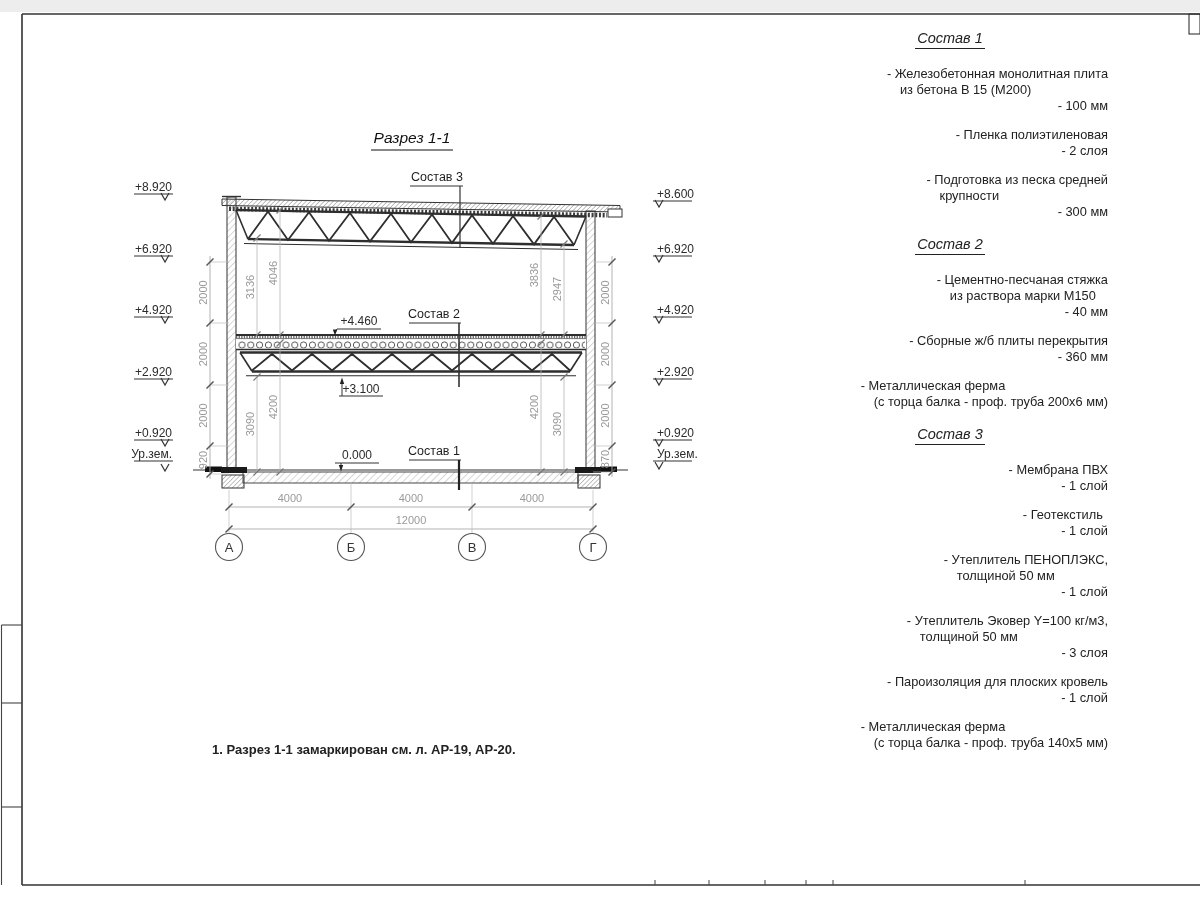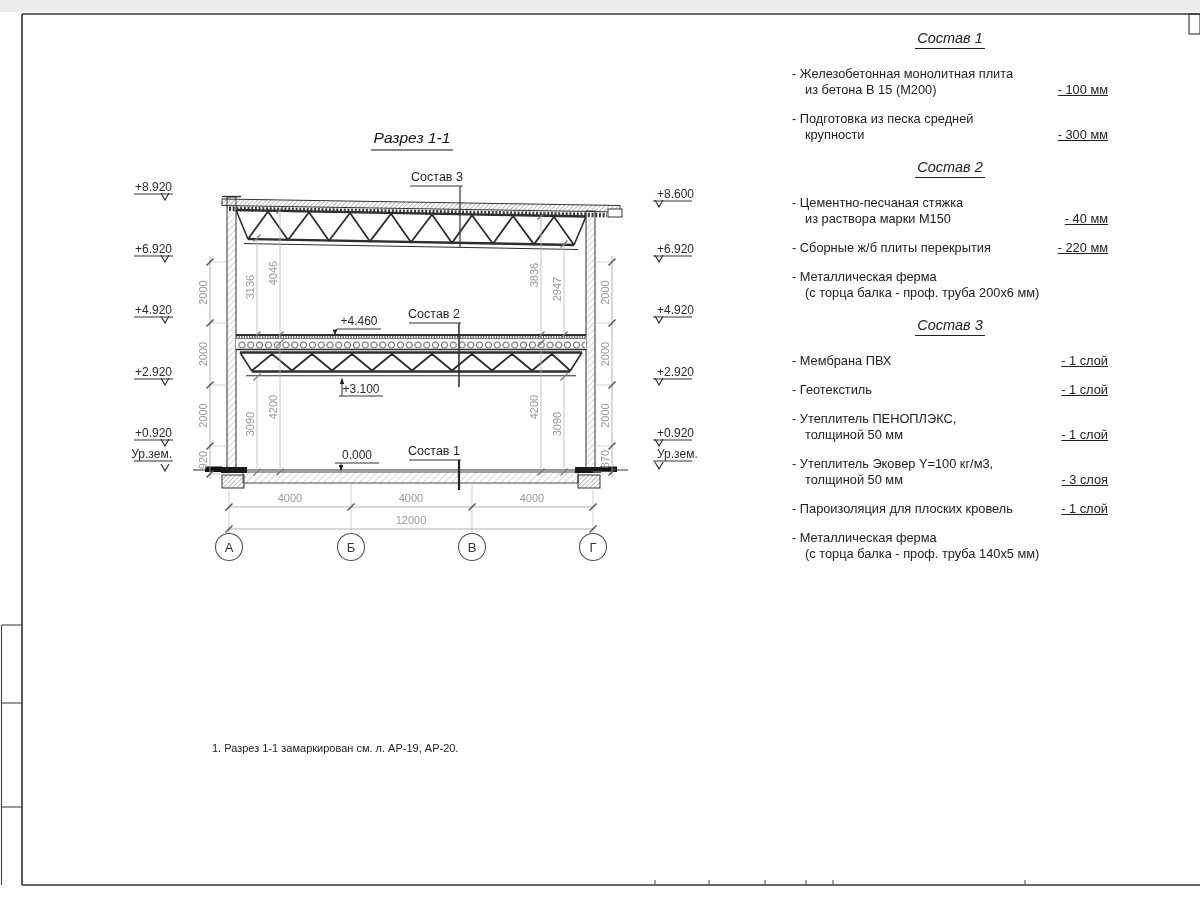--- a/index.html
+++ b/index.html
@@ -6,24 +6,24 @@
   body{
     width:1200px;height:900px;position:relative;background:#fff;
     font-family:"Liberation Sans",sans-serif;color:#222;overflow:hidden;
   }
   .top-edge{position:absolute;left:0;top:0;width:1200px;height:12px;background:#ededed;}
   svg{position:absolute;left:0;top:0;}
   .comp-col{position:absolute;left:792px;top:28px;width:316px;}
   .comp-title{font-style:italic;font-size:14.5px;text-align:center;margin:16px 0 20px;}
   .comp-title:first-child{margin-top:2px;}
   .comp-title span{border-bottom:1px solid #222;padding:0 2px 2px;}
-  .comp-item{display:flex;align-items:flex-end;margin-bottom:13px;font-size:12.8px;line-height:16px;}
+  .comp-item{display:flex;align-items:flex-end;margin-bottom:13px;font-size:12.8px;line-height:16px;flex-direction:column;}
   .itxt{white-space:pre-line;padding-left:13px;text-indent:-13px;flex:1;}
-  .ival{white-space:nowrap;margin-left:26px;text-decoration:underline;}
-  .note{position:absolute;left:212px;top:742px;font-size:11px;}
+  .ival{white-space:nowrap;margin-left:26px;}
+  .note{position:absolute;left:212px;top:742px;font-size:13px;font-weight:bold;}
   text{font-family:"Liberation Sans",sans-serif;}
   .dimtxt{font-size:11px;fill:#9a9a9a;}
   .levtxt{font-size:12px;fill:#2b2b2b;}
   .lbltxt{font-size:12.5px;fill:#1e1e1e;}
 </style>
 </head>
 <body>
 
 <div class="top-edge"></div>
 
@@ -337,34 +337,38 @@
 </svg>
 
 <div class="comp-col">
   <div class="comp-title"><span>Состав 1</span></div>
   <div class="comp-item">
     <span class="itxt">- Железобетонная  монолитная плита
 из бетона В 15 (М200)</span>
     <span class="ival">- 100 мм</span>
   </div>
   <div class="comp-item">
+    <span class="itxt">- Пленка полиэтиленовая</span>
+    <span class="ival">-  2 слоя</span>
+  </div>
+  <div class="comp-item">
     <span class="itxt">- Подготовка из песка средней
 крупности</span>
     <span class="ival">- 300 мм</span>
   </div>
 
   <div class="comp-title"><span>Состав 2</span></div>
   <div class="comp-item">
     <span class="itxt">- Цементно-песчаная стяжка
 из раствора марки М150</span>
     <span class="ival">- 40 мм</span>
   </div>
   <div class="comp-item">
     <span class="itxt">- Сборные ж/б плиты перекрытия</span>
-    <span class="ival">- 220 мм</span>
+    <span class="ival">- 360 мм</span>
   </div>
   <div class="comp-item">
     <span class="itxt">- Металлическая ферма
 (с торца балка - проф. труба 200x6 мм)</span>
     <span class="ival"></span>
   </div>
 
   <div class="comp-title"><span>Состав 3</span></div>
   <div class="comp-item">
     <span class="itxt">- Мембрана ПВХ</span>

